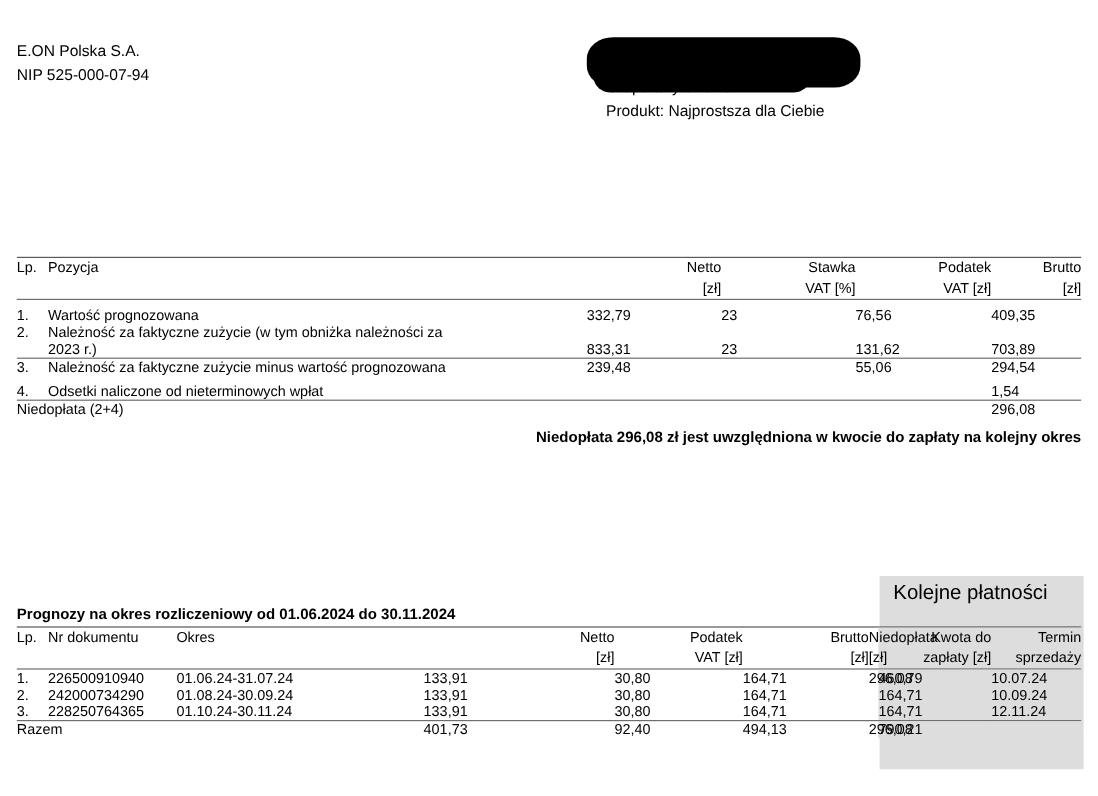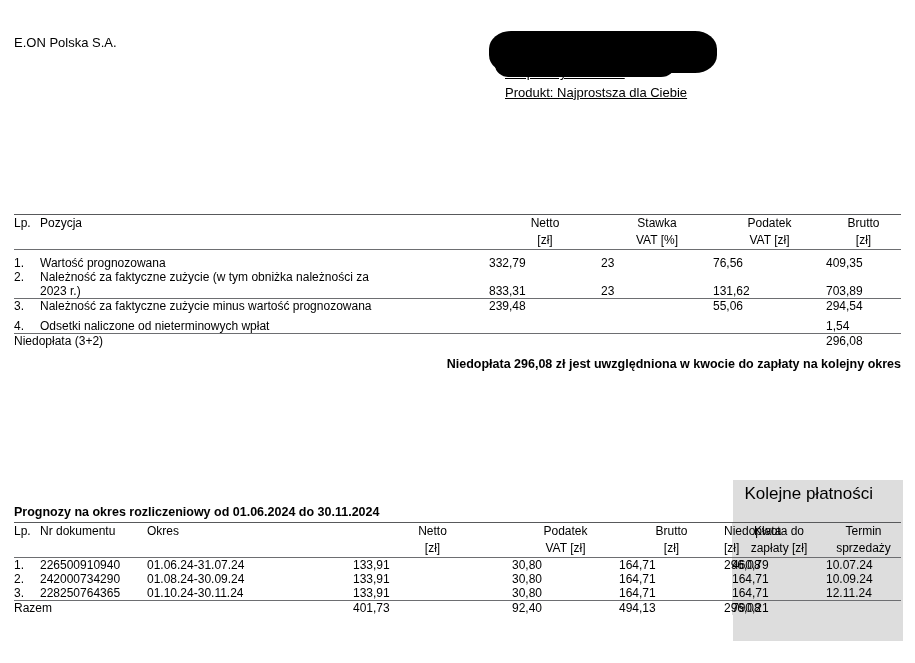--- a/index.html
+++ b/index.html
@@ -26,21 +26,20 @@
     font-size: 13px;
   }
   .seller-line { white-space: nowrap; }
 
   .customer-block {
     position: absolute;
     left: 505px;
     top: 63px;
     line-height: 19.5px;
     font-size: 13px;
-    text-decoration: underline;
   }
   .customer-line { white-space: nowrap; }
 
   .redaction {
     position: absolute;
     left: 489px;
     top: 31px;
     width: 228px;
     height: 42px;
     background: #000000;
@@ -78,21 +77,21 @@
   }
   table.grid td, table.grid th {
     padding: 0;
     vertical-align: top;
     font-weight: normal;
     text-align: left;
   }
   .num { text-align: right; }
   .b { font-weight: bold; }
   .hdr td { font-weight: bold; line-height: 16px; padding-top: 2px; }
-  .hdr td.num { text-align: center; }
+  .hdr td.num { text-align: right; }
 
   
   #table1 { top: 214px; }
   #t1 col.c-lp   { width: 26px; }
   #t1 col.c-pos  { width: 449px; }
   #t1 col.c-net  { width: 112px; }
   #t1 col.c-vat  { width: 112px; }
   #t1 col.c-tax  { width: 113px; }
   #t1 col.c-bru  { width: 75px; }
 
@@ -141,20 +140,21 @@
     box-sizing: border-box;
     font-size: 17px;
     white-space: nowrap;
   }
 </style>
 </head>
 <body>
 
 <div class="seller-block">
   <div class="seller-line">E.ON Polska S.A.</div>
+  <div class="seller-line">NIP 525-000-07-94</div>
 </div>
 
 <div class="customer-block">
   <div class="customer-line">Grupa taryfowa: G11</div>
   <div class="customer-line">Produkt: Najprostsza dla Ciebie</div>
 </div>
 
 <div class="redaction"></div>
 
 <div class="section" id="table1">
@@ -268,21 +268,21 @@
     <colgroup>
       <col style="width:26px">
         <col style="width:449px">
       <col style="width:112px">
         <col style="width:112px">
       <col style="width:113px">
         <col style="width:75px">
     </colgroup>
     <tbody>
       <tr class="data">
-        <td class="b" colspan="2">Niedopłata (3+2)</td>
+        <td class="b" colspan="2">Niedopłata (2+4)</td>
         <td class="num"></td>
         <td class="num"></td>
         <td class="num"></td>
         <td class="num b">296,08</td>
       </tr>
     </tbody>
   </table>
 
   <div class="note">Niedopłata 296,08 zł jest uwzględniona w kwocie do zapłaty na kolejny okres</div>
 </div>

